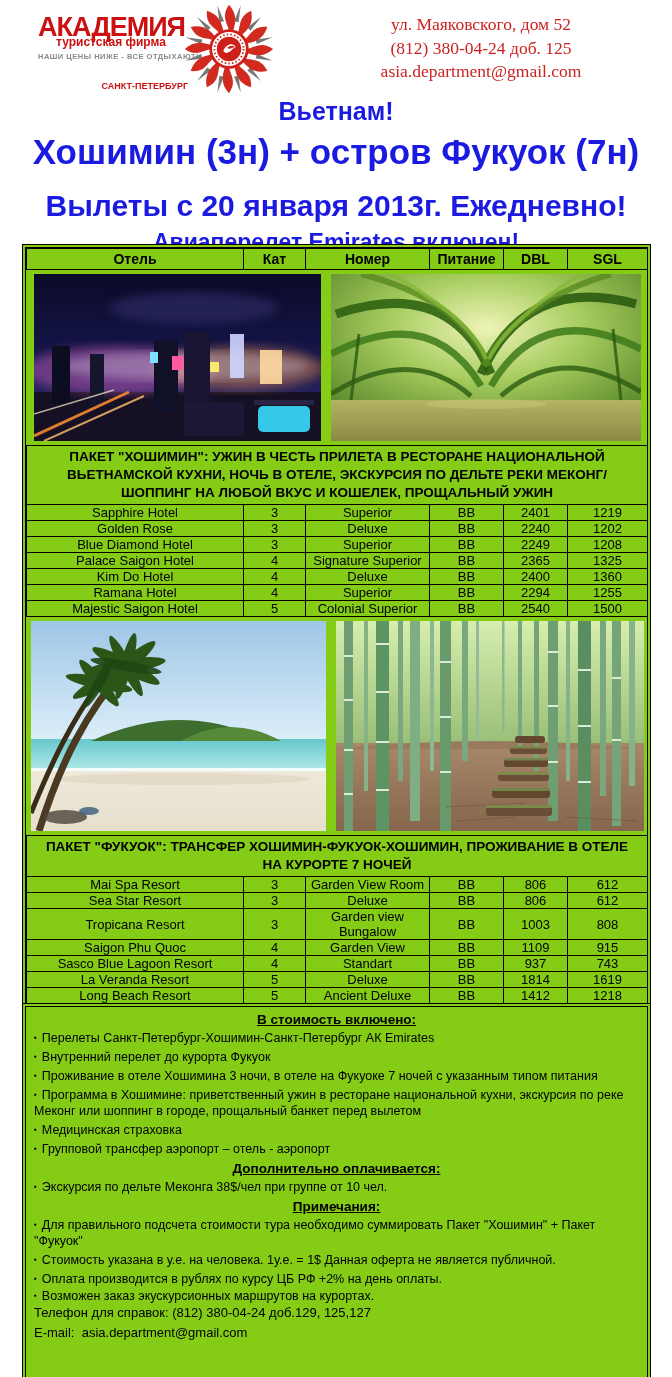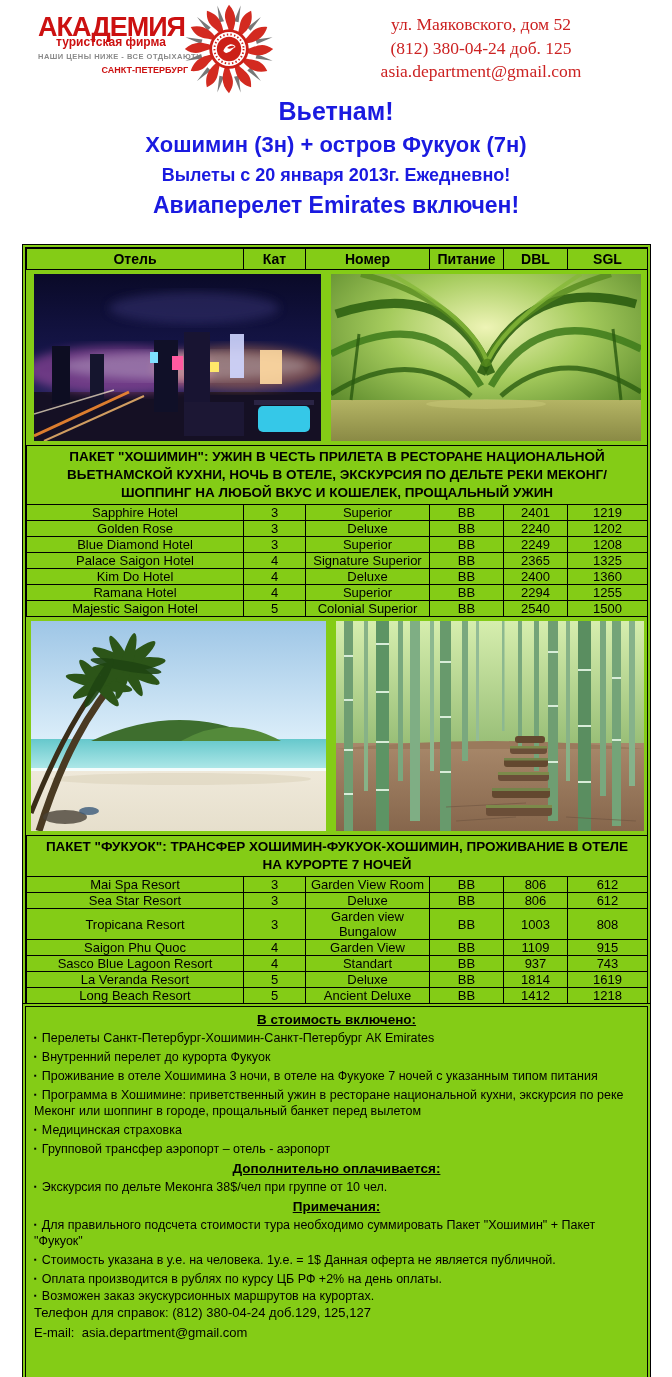--- a/index.html
+++ b/index.html
@@ -3,30 +3,30 @@
 <meta charset="utf-8">
 <style>
   html,body{margin:0;padding:0;background:#fff;}
   .page{position:relative;width:672px;height:1377px;background:#fff;font-family:"Liberation Sans",sans-serif;overflow:hidden;}
 
   
   .logo{position:absolute;left:38px;top:14px;width:150px;}
   .brand{font-size:27px;font-weight:bold;color:#cc1111;letter-spacing:-1px;line-height:26px;}
   .brand-sub{font-size:12px;font-weight:bold;color:#cc1111;margin:-4px 0 0 18px;line-height:13px;}
   .slogan{font-size:7.5px;font-weight:bold;color:#8a8a8a;letter-spacing:.5px;margin-top:3px;white-space:nowrap;}
-  .city{font-size:9px;font-weight:bold;color:#cc1111;text-align:right;margin-top:4px;padding-right:0px;}
+  .city{font-size:9px;font-weight:bold;color:#cc1111;text-align:right;margin-top:20px;padding-right:0px;}
   .sun{position:absolute;left:182px;top:2px;}
   .contact{position:absolute;left:355px;top:13px;width:252px;text-align:center;
            font-family:"Liberation Serif",serif;font-size:17.5px;line-height:23.5px;color:#cc2222;}
 
   
   .titles{position:absolute;left:0;top:97px;width:672px;text-align:center;color:#1a1ae0;font-weight:bold;}
   .t1{font-size:25px;margin-bottom:6px;}
-  .t2{font-size:22px;margin-bottom:7px;}
-  .t3{font-size:18px;margin-bottom:6px;}
+  .t2{font-size:35px;margin-bottom:17px;}
+  .t3{font-size:30px;margin-bottom:6px;}
   .t4{font-size:23px;}
 
   
   .box{border:4px double #000;background:#84cc16;box-sizing:border-box;}
   .table-box{position:absolute;left:22px;top:244px;width:629px;}
   table.price{border-collapse:collapse;width:100%;table-layout:fixed;}
   table.price th,table.price td{border:1px solid #000;text-align:center;font-size:13px;padding:0 2px;overflow:hidden;}
   table.price th{font-size:14px;font-weight:bold;height:20px;}
   table.price td{height:15px;line-height:15px;}
   tr.photo-row td{padding:4px 0;height:auto;border-left:none;border-right:none;}

